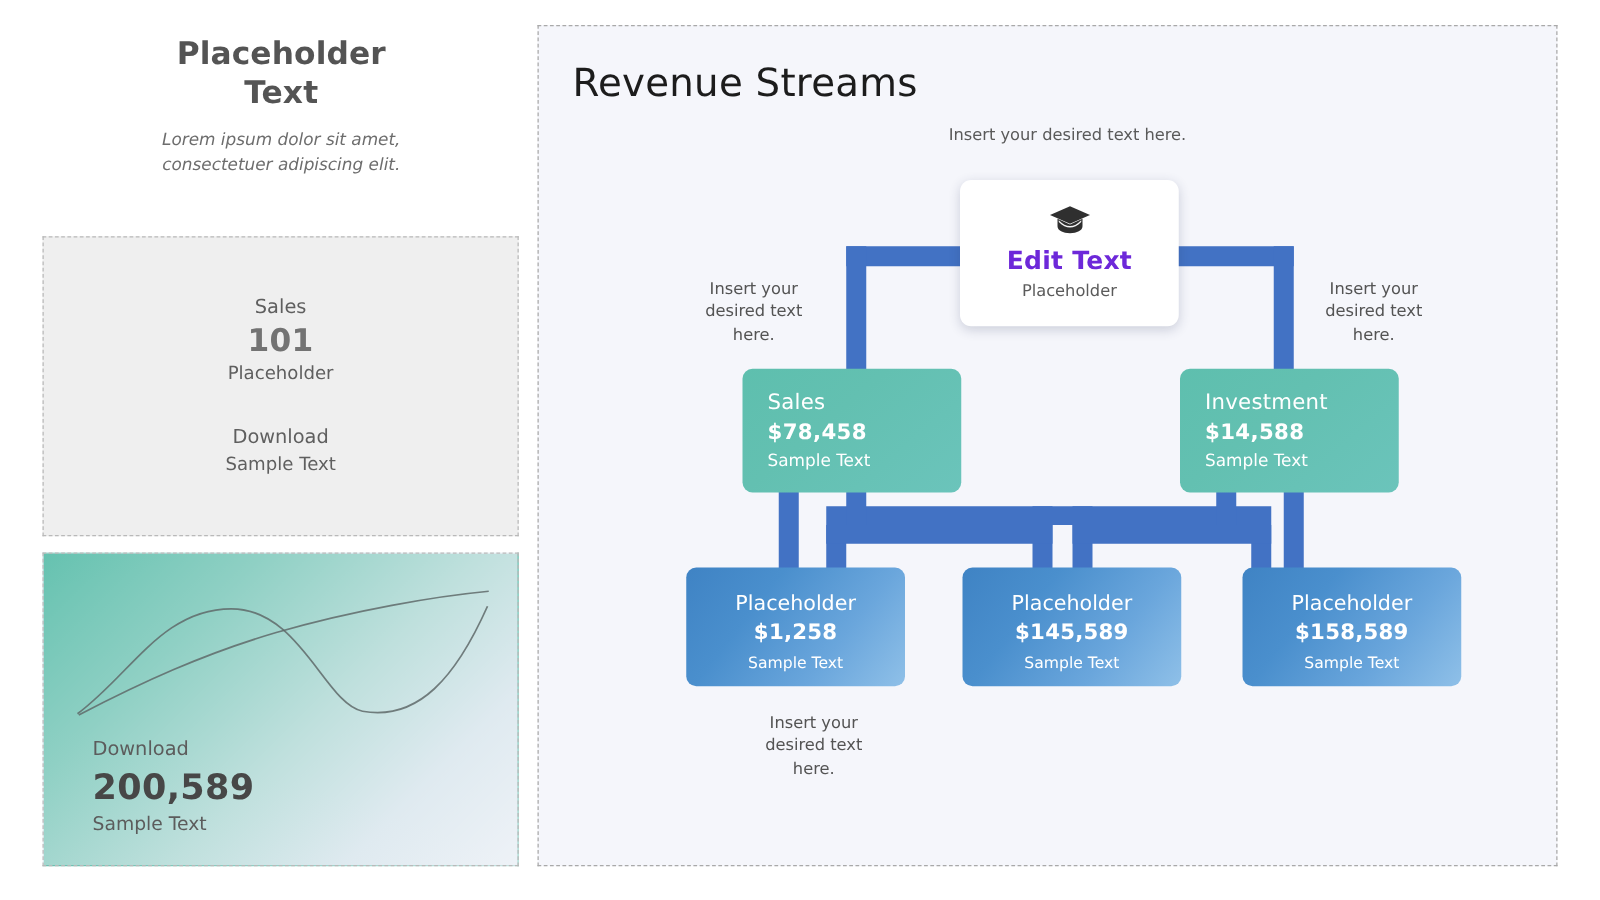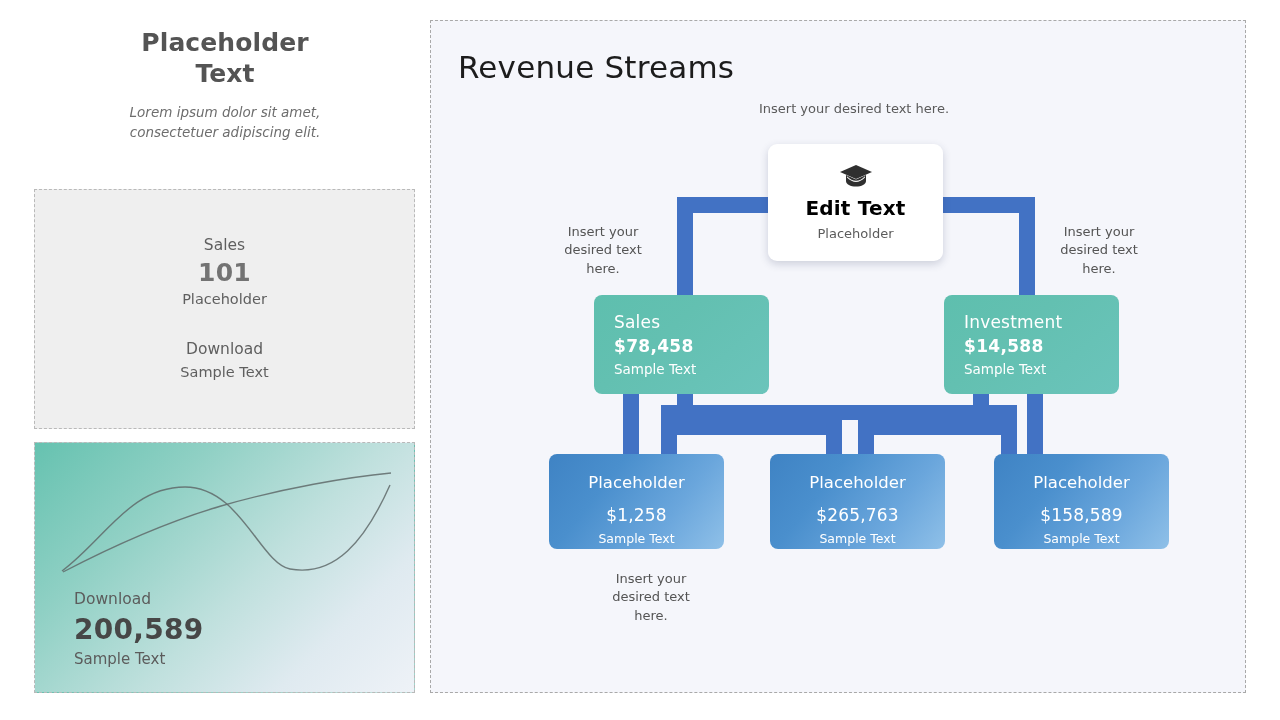--- a/index.html
+++ b/index.html
@@ -66,21 +66,21 @@
   #connectors { position:absolute; left:0; top:0; width:816px; height:673px; }
 
   
   #edit-card {
     position:absolute; left:337px; top:123px; width:175px; height:117px;
     background:#ffffff; border-radius:9px;
     box-shadow:0 3px 9px rgba(40,50,90,0.20);
     display:flex; flex-direction:column; align-items:center; justify-content:center;
   }
   #cap-icon { margin-bottom:7px; line-height:0; }
-  #edit-title { font-size:20px; font-weight:bold; color:#000000; line-height:1.3; letter-spacing:0.2px; }
+  #edit-title { font-size:20px; font-weight:bold; color:#6d28d9; line-height:1.3; letter-spacing:0.2px; }
   #edit-sub { margin-top:5px; font-size:13px; color:#5b5b5b; }
 
   
   .teal-card {
     position:absolute; width:175px; height:99px; border-radius:8px;
     background:linear-gradient(140deg,#5ebfae 0%, #63c0b1 40%, #6bc4bb 100%);
     padding:16px 0 0 20px; color:#ffffff;
   }
   .teal-name { font-size:17px; line-height:1.35; letter-spacing:0.2px; }
   .teal-value { font-size:17px; font-weight:bold; line-height:1.45; letter-spacing:0.3px; }
@@ -88,21 +88,21 @@
   #teal-left  { left:163px; top:274px; }
   #teal-right { left:513px; top:274px; }
 
   
   .blue-card {
     position:absolute; width:175px; height:95px; border-radius:8px;
     background:linear-gradient(128deg,#3f83c4 0%, #4a8fcd 32%, #6aa6dc 68%, #8fc0e8 100%);
     color:#ffffff; text-align:center; padding-top:17px;
   }
   .blue-name { font-size:16.5px; line-height:1.4; }
-  .blue-value { font-size:17px; font-weight:normal; line-height:1.5; letter-spacing:0.2px;margin-top:9px; }
+  .blue-value { font-size:17px; font-weight:bold; line-height:1.5; letter-spacing:0.2px; }
   .blue-sub { font-size:12.5px; line-height:1.6; }
   #blue-1 { left:118px; top:433px; }
   #blue-2 { left:339px; top:433px; }
   #blue-3 { left:563px; top:433px; }
 
   
   .side-note { position:absolute; width:104px; text-align:center; font-size:13px; color:#545454; line-height:1.42; }
   #note-left   { left:120px; top:202px; }
   #note-right  { left:616px; top:202px; }
   #note-bottom { left:168px; top:549px; }
@@ -205,21 +205,21 @@
     </div>
 
     <div id="blue-1" class="blue-card">
       <div class="blue-name">Placeholder</div>
       <div class="blue-value">$1,258</div>
       <div class="blue-sub">Sample Text</div>
     </div>
 
     <div id="blue-2" class="blue-card">
       <div class="blue-name">Placeholder</div>
-      <div class="blue-value">$265,763</div>
+      <div class="blue-value">$145,589</div>
       <div class="blue-sub">Sample Text</div>
     </div>
 
     <div id="blue-3" class="blue-card">
       <div class="blue-name">Placeholder</div>
       <div class="blue-value">$158,589</div>
       <div class="blue-sub">Sample Text</div>
     </div>
 
     <div id="note-left" class="side-note">Insert your desired text here.</div>

